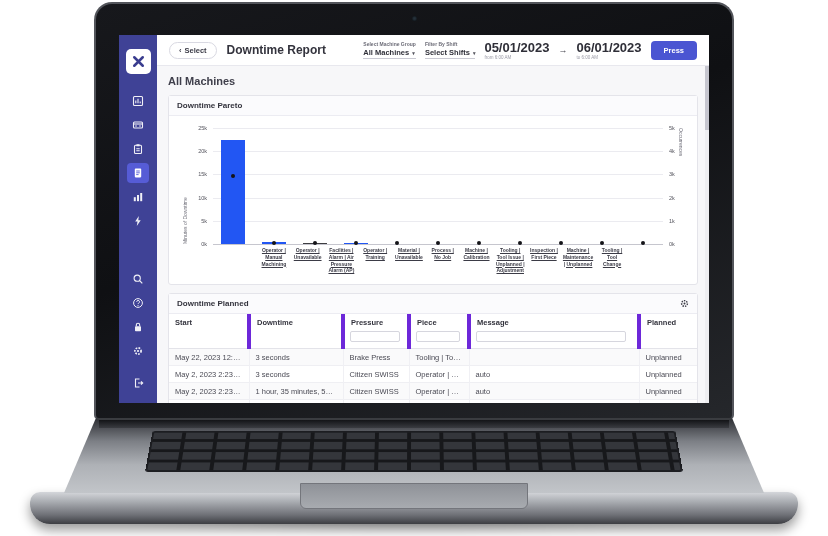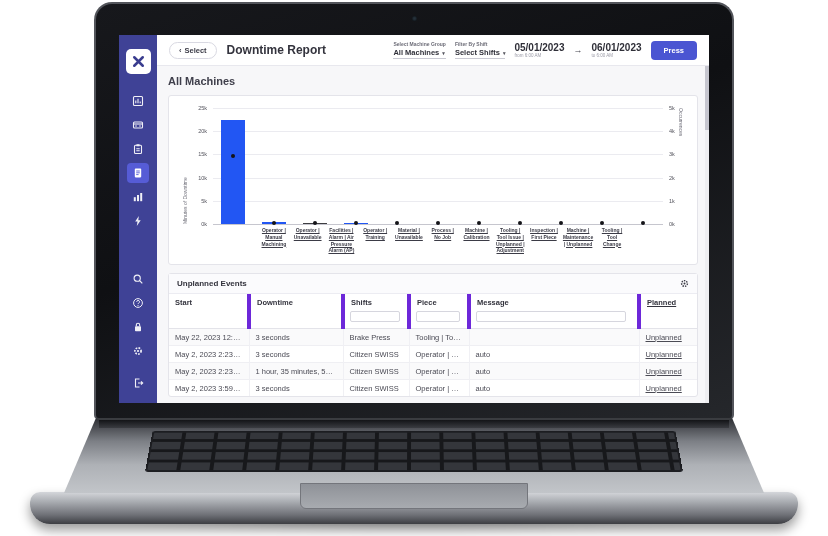--- a/index.html
+++ b/index.html
@@ -53,21 +53,21 @@
     border-radius:12px; padding:3px 9px; font-size:7.5px; font-weight:bold; color:#3b3b46; cursor:pointer;
     font-family:inherit; }
   .page-title { font-size:12px; font-weight:bold; color:#33333d; }
   .controls { margin-left:auto; display:flex; align-items:center; gap:9px; }
   .dd { cursor:pointer; }
   .dd-label { font-size:5px; color:#6d6d78; font-weight:bold; margin-bottom:1px; }
   .dd-value { font-size:7.5px; font-weight:bold; color:#2f2f38; border-bottom:1px solid #c9c9d2;
     padding-bottom:1px; display:flex; align-items:center; gap:3px; }
   .caret { font-size:5px; color:#55555e; }
   .date { cursor:pointer; }
-  .date-val { font-size:10px; font-weight:bold; color:#2f2f38; }
+  .date-val { font-size:13px; font-weight:bold; color:#2f2f38; }
   .date-sub { font-size:4.5px; color:#9a9aa6; }
   .range-arrow { font-size:9px; color:#44444e; }
   .apply { background:#4a55d2; color:#fff; font-size:7.5px; font-weight:bold; border:none;
     border-radius:4px; padding:5px 13px; cursor:pointer; font-family:inherit; }
 
   .content { flex:1; padding:7px 11px 0; min-height:0; }
   .section-title { font-size:11px; font-weight:bold; color:#40404c; margin:2px 0 8px; }
   .panel { background:#fff; border:1px solid #e4e4ea; border-radius:3px; }
   .panel-head { padding:5px 8px; font-size:8px; font-weight:bold; color:#33333d;
     background:#fbfbfd; border-bottom:1px solid #ececf2; display:flex; justify-content:space-between; align-items:center; }
@@ -93,21 +93,21 @@
     text-decoration:underline; line-height:1.35; padding:0 2px; cursor:pointer; }
 
   .events-panel { margin-top:8px; }
   table { width:100%; border-collapse:collapse; table-layout:fixed; font-size:7.5px; color:#4b4b55; }
   th { text-align:left; font-size:7.5px; font-weight:bold; color:#33333d; padding:4px 6px 2px;
     border-right:4px solid #6d28d9; white-space:nowrap; overflow:hidden; }
   tr.filters th { padding:2px 5px 5px; border-bottom:1px solid #e3e3e9; }
   tr.filters input { width:96%; height:11px; border:1px solid #d6d6de; border-radius:2px; background:#fff; }
   td { padding:3.5px 6px; border-right:1px solid #f0f0f4; border-top:1px solid #efeff3;
     white-space:nowrap; overflow:hidden; text-overflow:ellipsis; }
-  th:last-child, td:last-child { border-right:none;text-decoration:underline; }
+  th:last-child, td:last-child { border-right:none; }
   tbody tr:nth-child(odd) { background:#fafafb; }
   .gear-btn { display:flex; align-items:center; cursor:pointer; }
 
   .sb { position:absolute; right:0; top:31px; bottom:0; width:4px; background:#eeeef1; }
   .sb .thumb { width:100%; height:64px; background:#c6c6cf; }
 
   svg { display:block; }
 </style>
 </head>
 <body>
@@ -239,20 +239,23 @@
               <div class="date-sub">to 6:00 AM</div>
             </div>
             <button class="apply">Press</button>
           </div>
         </header>
 
         <div class="content">
           <div class="section-title">All Machines</div>
 
           <section class="panel">
+            <div class="panel-head">
+              <span>Downtime Pareto</span>
+            </div>
             <div class="chart-area">
               <div class="ylab left">Minutes of Downtime</div>
               <div class="ylab right">Occurrences</div>
               <div class="plot">
                   <div class="gl" style="top: 0%;"></div>
                   <div class="tick l" style="top: 0%;">25k</div>
                   <div class="tick r" style="top: 0%;">5k</div>
                   <div class="gl" style="top: 20%;"></div>
                   <div class="tick l" style="top: 20%;">20k</div>
                   <div class="tick r" style="top: 20%;">4k</div>
@@ -319,42 +322,42 @@
                   <div class="cat">Tooling | Tool Issue | Unplanned | Adjustment</div>
                   <div class="cat">Inspection | First Piece</div>
                   <div class="cat">Machine | Maintenance | Unplanned</div>
                   <div class="cat">Tooling | Tool Change</div>
                 </div>
             </div>
           </section>
 
           <section class="panel events-panel">
             <div class="panel-head">
-              <span>Unplanned Events</span>
+              <span>Downtime Planned</span>
               <span class="gear-btn">
                 <svg viewBox="0 0 10 10" width="9" height="9" fill="none">
                   <circle cx="5" cy="5" r="3.2" stroke="#3b3b46" stroke-width="1.6" stroke-dasharray="1.6 1.2"></circle>
                   <circle cx="5" cy="5" r="1.1" fill="#3b3b46"></circle>
                 </svg>
               </span>
             </div>
             <table>
               <colgroup>
                 <col style="width:80px">
                   <col style="width:94px">
                   <col style="width:66px">
                 <col style="width:60px">
                   <col>
                   <col style="width:58px">
               </colgroup>
               <thead>
                   <tr>
                     <th>Start</th>
                     <th>Downtime</th>
-                    <th>Shifts</th>
+                    <th>Pressure</th>
                     <th>Piece</th>
                     <th>Message</th>
                     <th>Planned</th>
                   </tr>
                   <tr class="filters">
                     <th></th>
                     <th></th>
                     <th><input type="text" style=""></th>
                     <th><input type="text" style=""></th>
                     <th><input type="text" style=""></th>

